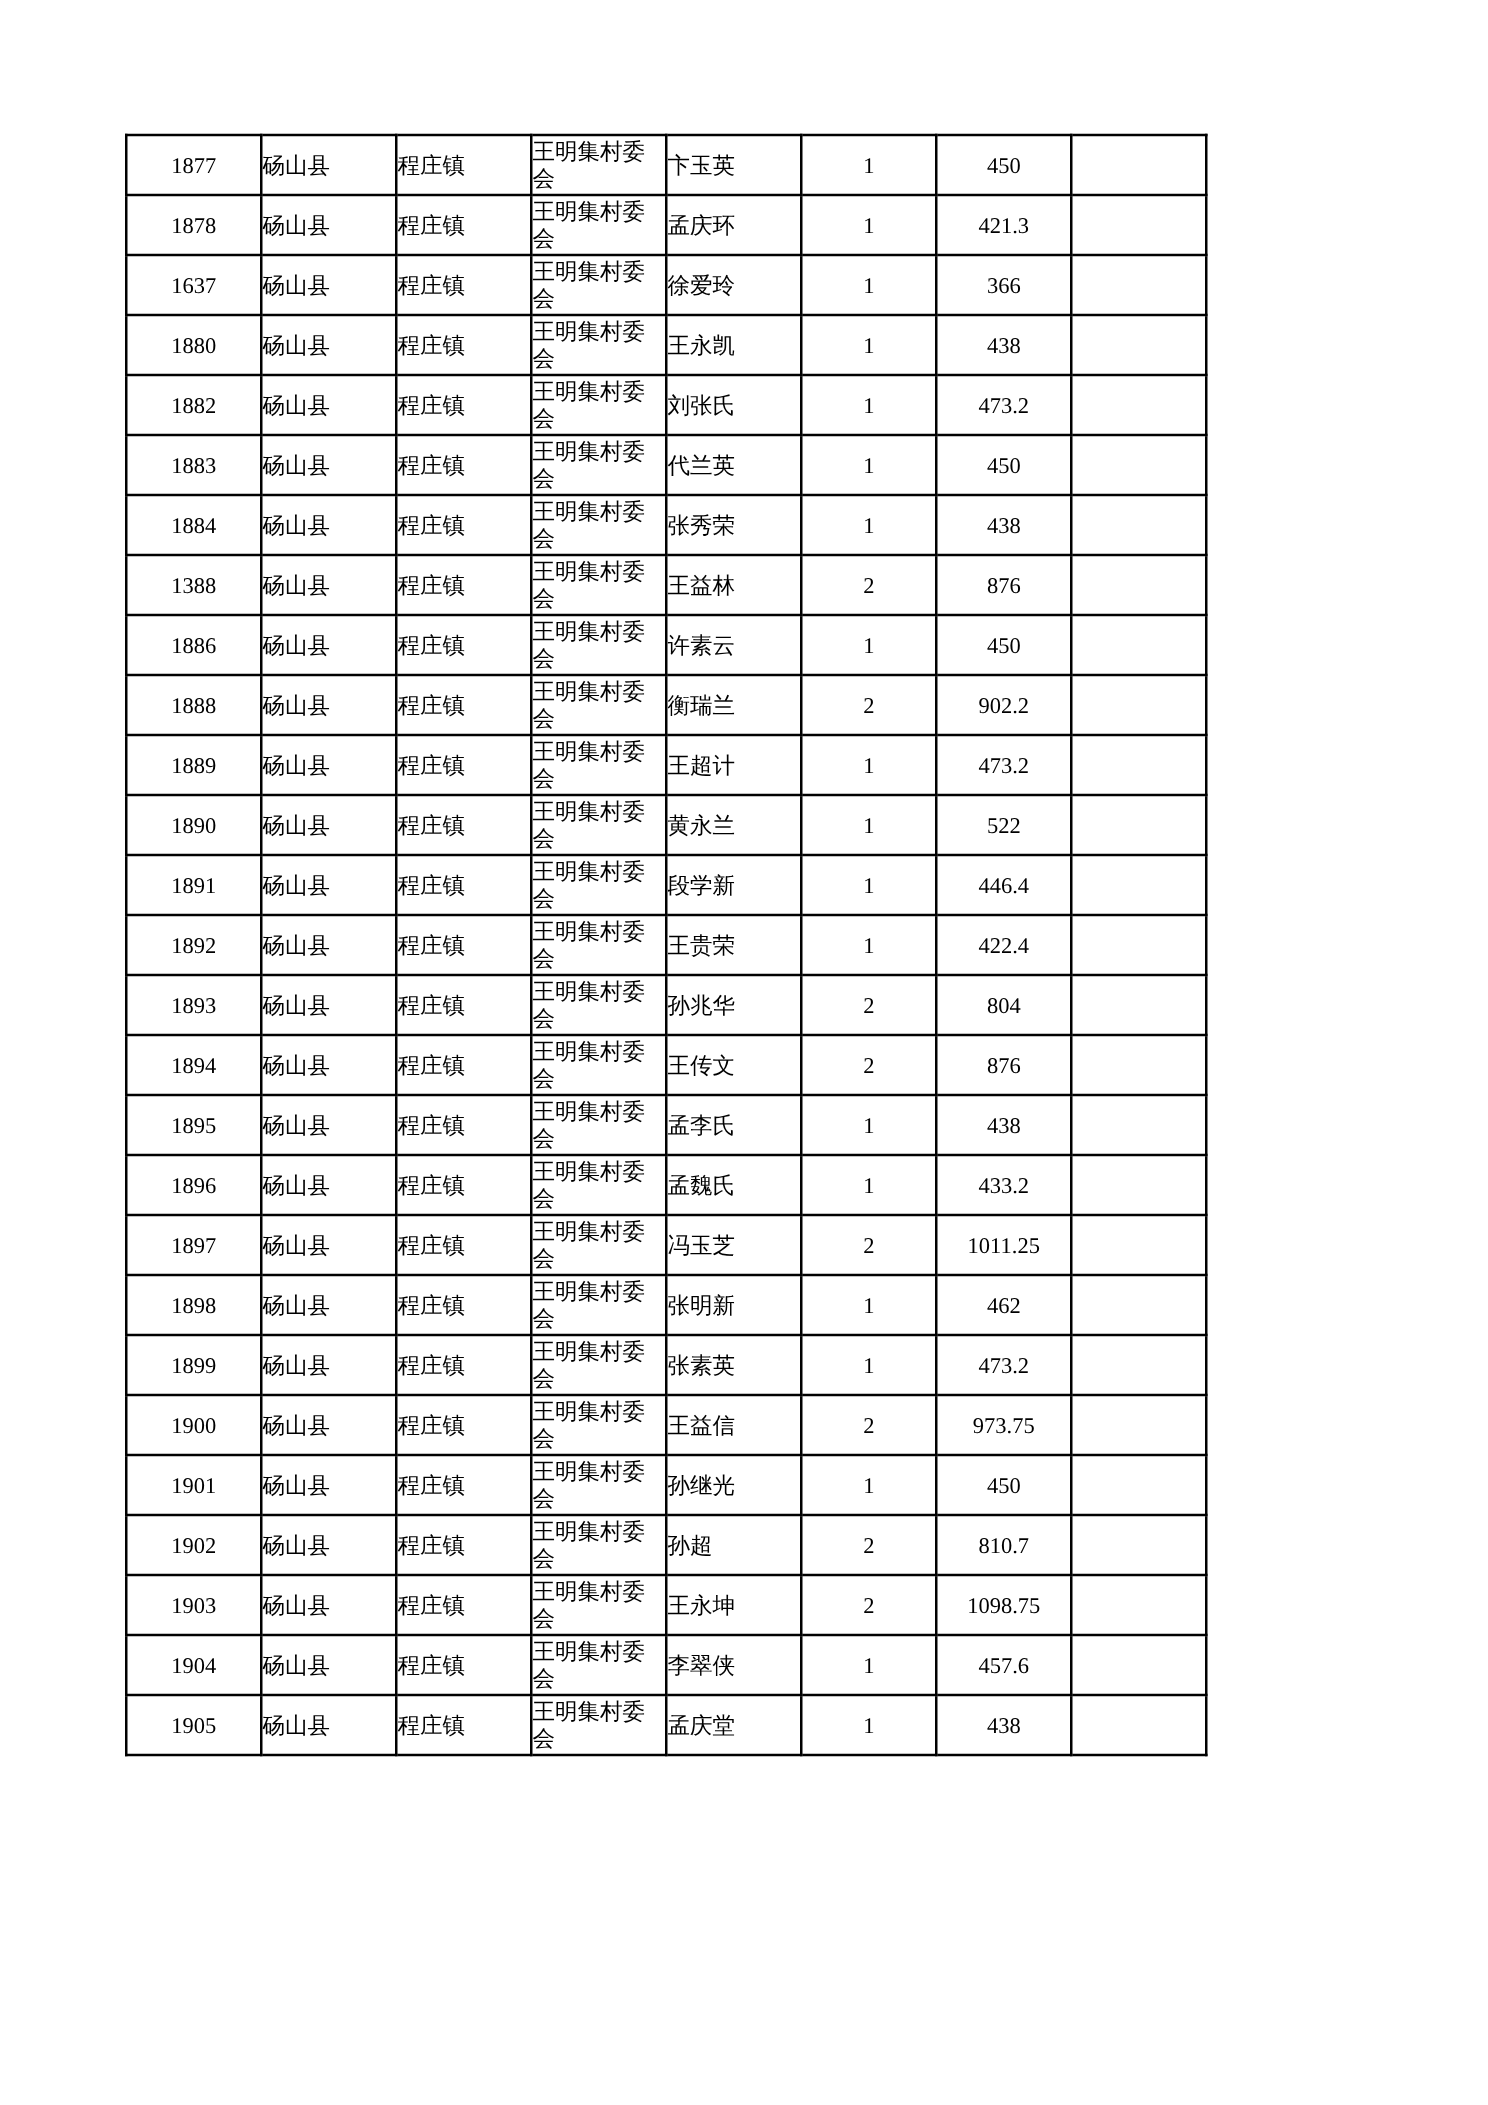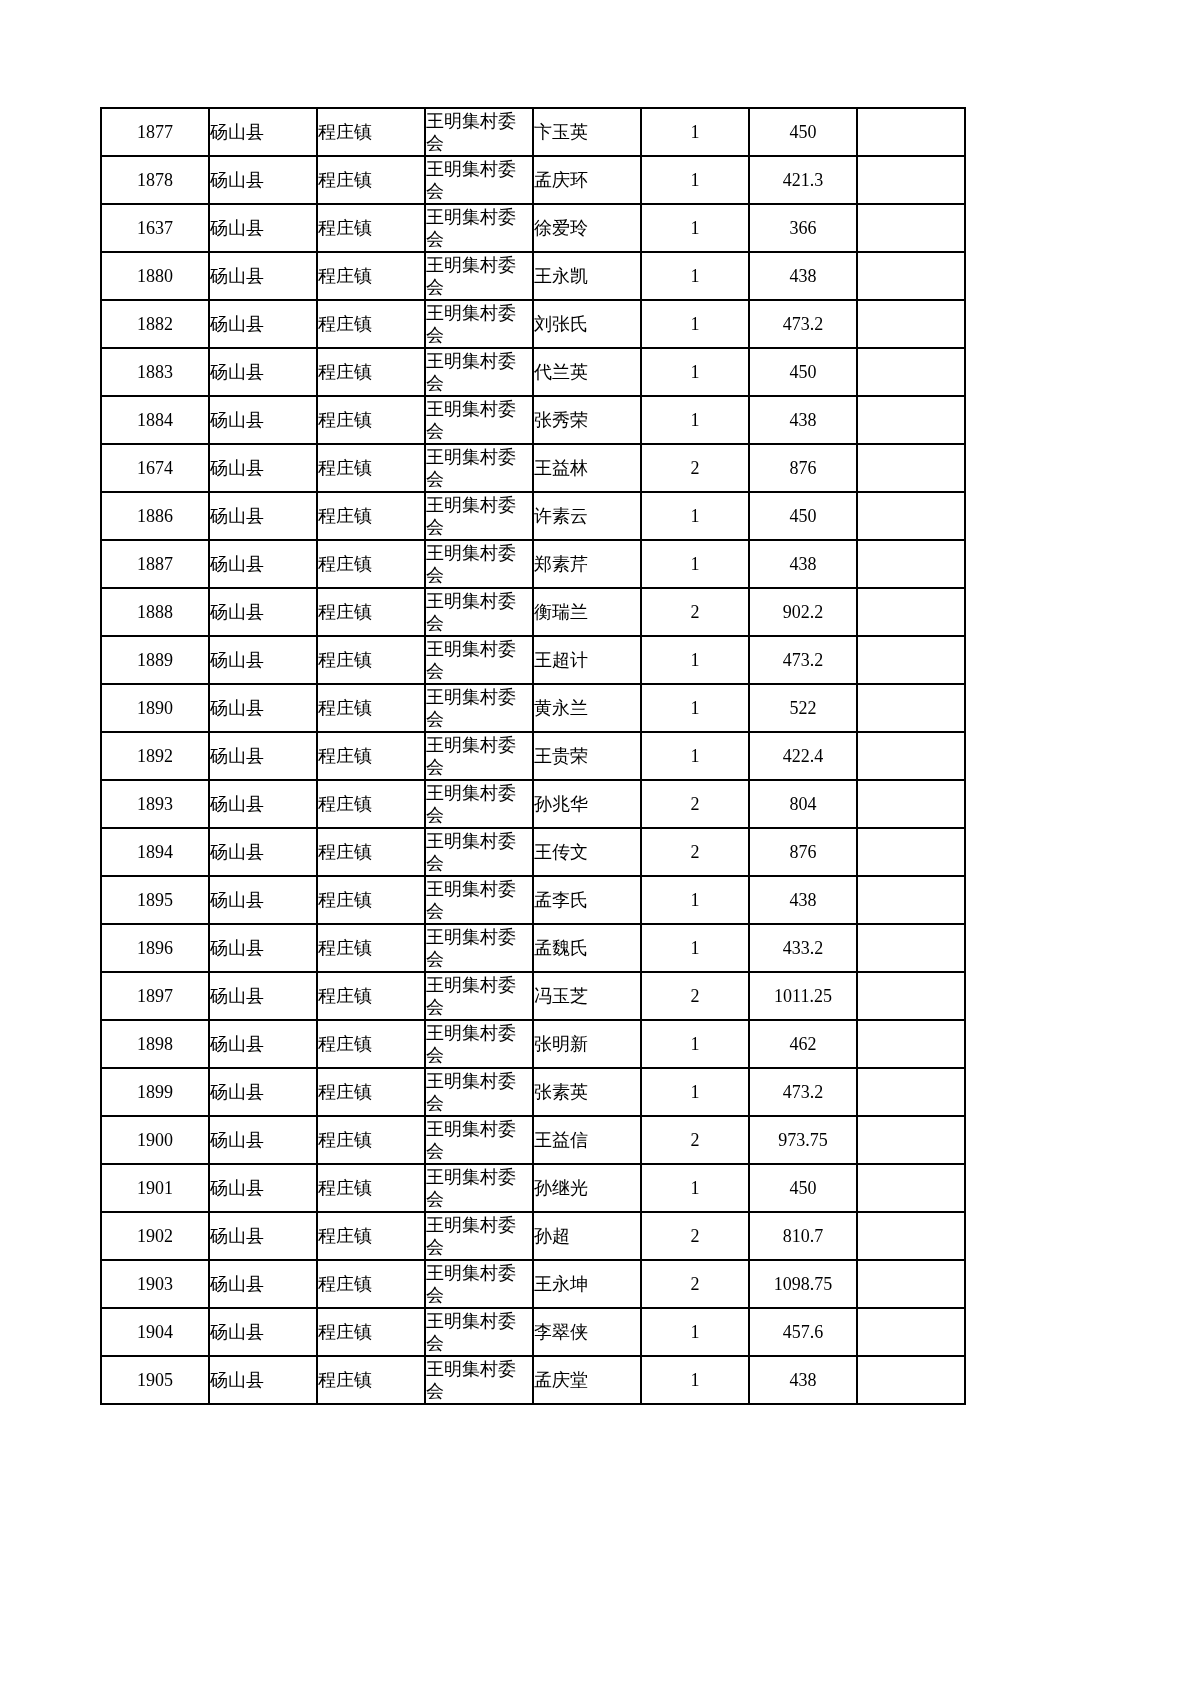--- a/index.html
+++ b/index.html
@@ -123,50 +123,40 @@
     <td class="c-center">1884</td>
     <td class="c-left">砀山县</td>
     <td class="c-left">程庄镇</td>
     <td class="c-left">王明集村委会</td>
     <td class="c-left">张秀荣</td>
     <td class="c-center">1</td>
     <td class="c-center">438</td>
     <td class="c-left"></td>
   </tr>
         <tr>
-    <td class="c-center">1674</td>
+    <td class="c-center">1388</td>
     <td class="c-left">砀山县</td>
     <td class="c-left">程庄镇</td>
     <td class="c-left">王明集村委会</td>
     <td class="c-left">王益林</td>
     <td class="c-center">2</td>
     <td class="c-center">876</td>
     <td class="c-left"></td>
   </tr>
         <tr>
     <td class="c-center">1886</td>
     <td class="c-left">砀山县</td>
     <td class="c-left">程庄镇</td>
     <td class="c-left">王明集村委会</td>
     <td class="c-left">许素云</td>
     <td class="c-center">1</td>
     <td class="c-center">450</td>
     <td class="c-left"></td>
   </tr>
         <tr>
-    <td class="c-center">1887</td>
-    <td class="c-left">砀山县</td>
-    <td class="c-left">程庄镇</td>
-    <td class="c-left">王明集村委会</td>
-    <td class="c-left">郑素芹</td>
-    <td class="c-center">1</td>
-    <td class="c-center">438</td>
-    <td class="c-left"></td>
-  </tr>
-        <tr>
     <td class="c-center">1888</td>
     <td class="c-left">砀山县</td>
     <td class="c-left">程庄镇</td>
     <td class="c-left">王明集村委会</td>
     <td class="c-left">衡瑞兰</td>
     <td class="c-center">2</td>
     <td class="c-center">902.2</td>
     <td class="c-left"></td>
   </tr>
         <tr>
@@ -180,20 +170,30 @@
     <td class="c-left"></td>
   </tr>
         <tr>
     <td class="c-center">1890</td>
     <td class="c-left">砀山县</td>
     <td class="c-left">程庄镇</td>
     <td class="c-left">王明集村委会</td>
     <td class="c-left">黄永兰</td>
     <td class="c-center">1</td>
     <td class="c-center">522</td>
+    <td class="c-left"></td>
+  </tr>
+        <tr>
+    <td class="c-center">1891</td>
+    <td class="c-left">砀山县</td>
+    <td class="c-left">程庄镇</td>
+    <td class="c-left">王明集村委会</td>
+    <td class="c-left">段学新</td>
+    <td class="c-center">1</td>
+    <td class="c-center">446.4</td>
     <td class="c-left"></td>
   </tr>
         <tr>
     <td class="c-center">1892</td>
     <td class="c-left">砀山县</td>
     <td class="c-left">程庄镇</td>
     <td class="c-left">王明集村委会</td>
     <td class="c-left">王贵荣</td>
     <td class="c-center">1</td>
     <td class="c-center">422.4</td>

